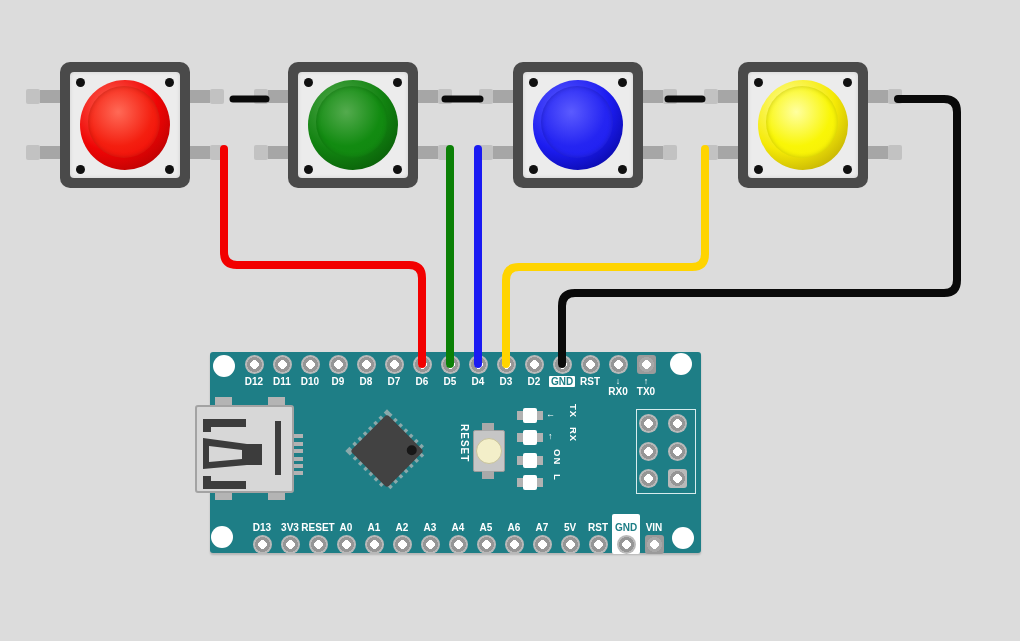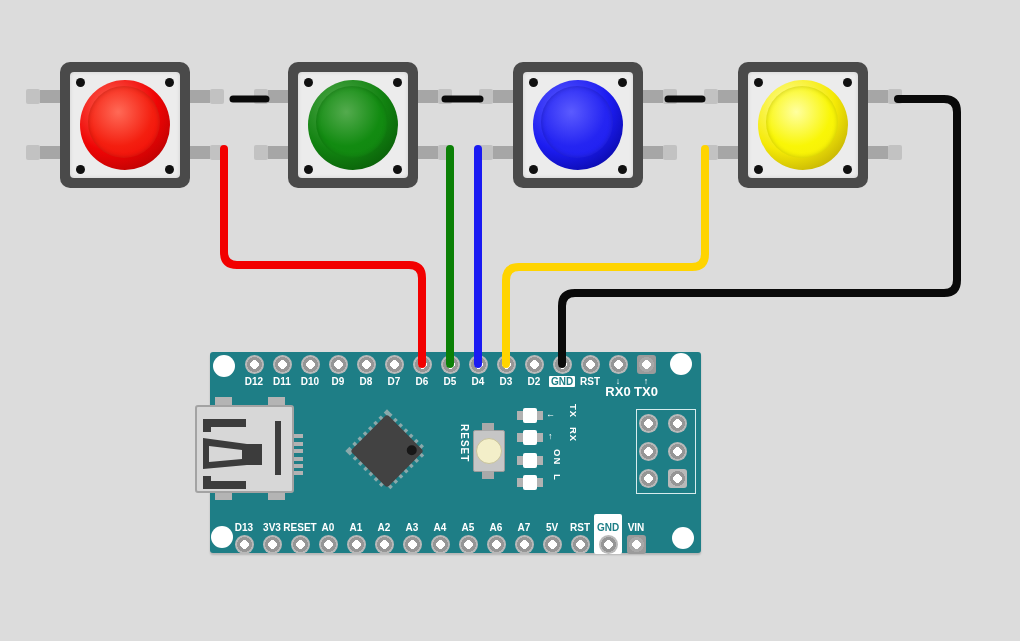--- a/index.html
+++ b/index.html
@@ -14,23 +14,23 @@
             background:radial-gradient(circle,#ffffff 0 4.2px,#969696 4.2px 7.3px,#b9b9b9 7.3px 9.5px);}
   .square .pin-hole{border-radius:3px;
             background:radial-gradient(circle,#ffffff 0 4.2px,#a8a8a8 4.2px 7.3px,#9b9b9b 7.3px 9.5px);}
   .pin-row{position:absolute;display:flex;z-index:12;}
   .pin-unit{width:28px;display:flex;flex-direction:column;align-items:center;}
   .pin-label{margin-top:2px;font-weight:bold;font-size:10px;line-height:11px;
              color:#fff;white-space:nowrap;letter-spacing:0;}
   .row-top{left:240px;top:355px;}
   .row-top .boxed .pin-label{background:#fff;color:#1e7e86;padding:0 2px;border-radius:1px;}
   .row-serial{left:604px;top:355px;}
-  .row-serial .pin-label{font-size:13px;margin-top:0;}
+  .row-serial .pin-label{font-size:10px;margin-top:0;}
   .pin-arrow{font-weight:bold;font-size:9px;line-height:9px;color:#fff;margin-top:3px;}
-  .row-bottom{left:230px;top:514px;}
+  .row-bottom{left:248px;top:514px;}
   .row-bottom .pin-unit{flex-direction:column-reverse;height:40px;justify-content:flex-start;}
   .row-bottom .pin-label{margin:0 0 2px 0;}
   .row-bottom .boxed{background:#fff;border-radius:2px;}
   .row-bottom .boxed .pin-label{color:#1e7e86;}
   
   #icsp-box{position:absolute;left:636px;top:409px;width:58px;height:83px;
             border:1.5px solid rgba(235,248,248,.9);z-index:11;}
   .icsp-pin{position:absolute;z-index:12;}
   
   .led{position:absolute;width:26px;height:15px;z-index:12;}

